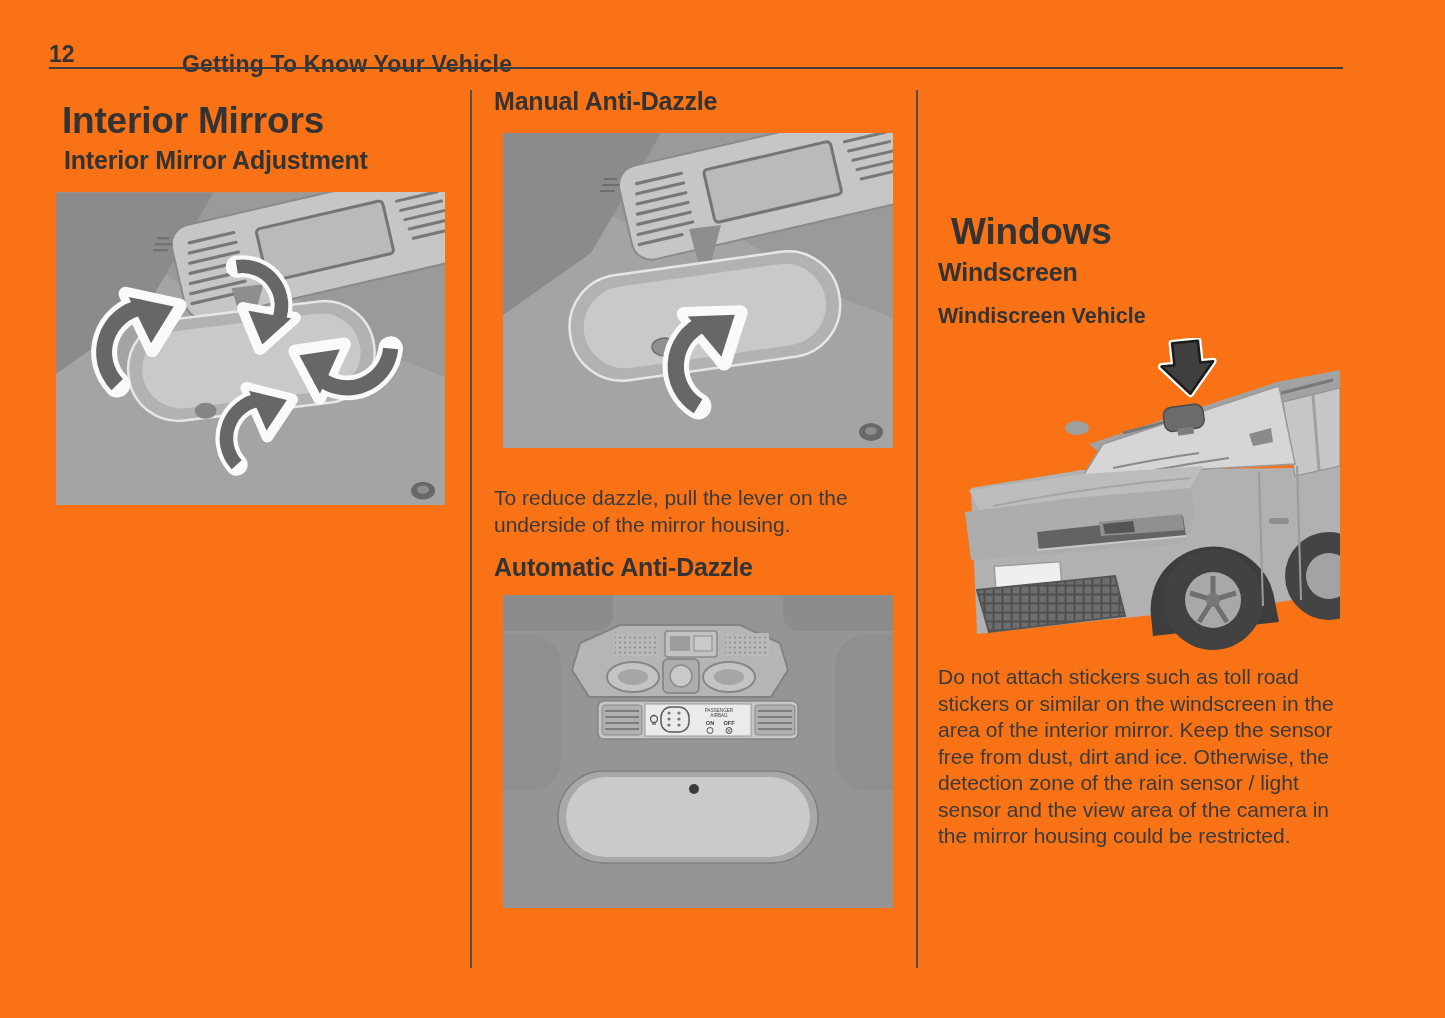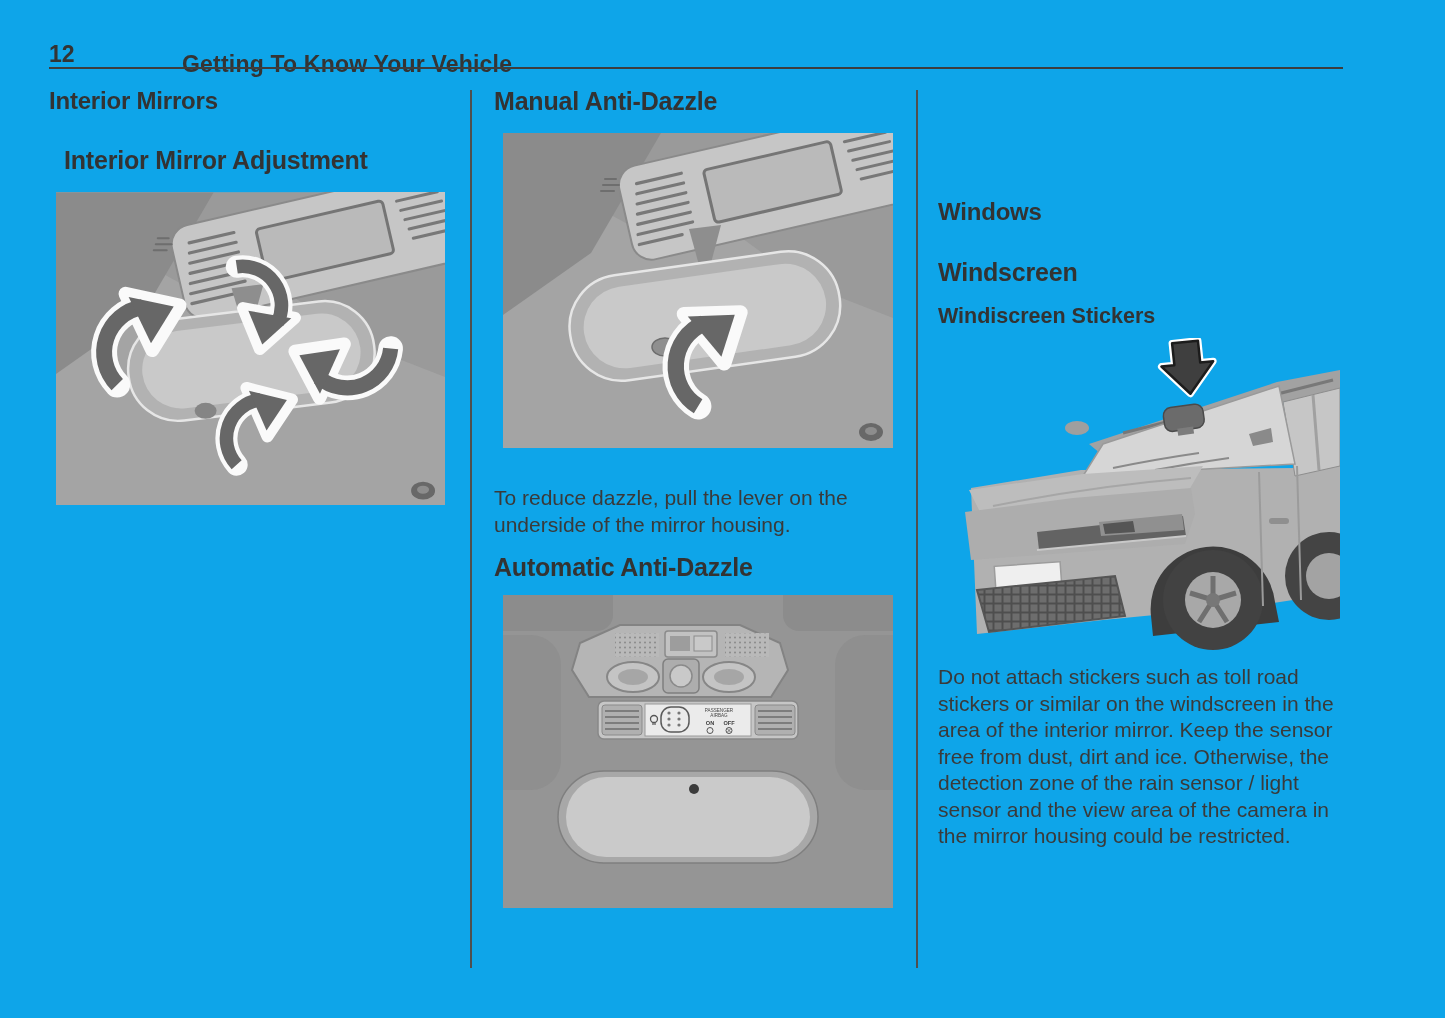--- a/index.html
+++ b/index.html
@@ -1,25 +1,25 @@
 <!DOCTYPE html>
 <html><head>
 <meta charset="utf-8">
 <style>
   html,body{margin:0;padding:0;background:#ffffff;}
   .page{
-    position:relative;width:1445px;height:1018px;background:#0ea5e9;overflow:hidden;
+    position:relative;width:1445px;height:1018px;background:#f97316;overflow:hidden;
     font-family:"Liberation Sans",sans-serif;color:#3a3a3a;
   }
   .abs{position:absolute;}
   .hdr-num{font-size:23px;font-weight:700;color:#343434;}
   .hdr-title{font-size:23px;font-weight:700;color:#343434;letter-spacing:0.2px;}
   .hdr-rule{background:#3d3d3d;height:2px;}
   .vdiv{width:2px;background:#4f4f4f;}
-  h1.sec{margin:0;font-size:24px;font-weight:700;color:#333333;letter-spacing:-0.2px;}
+  h1.sec{margin:13px;font-size:37px;font-weight:700;color:#333333;letter-spacing:-0.2px;}
   h2.sub{margin:0;font-size:25px;font-weight:700;color:#333333;letter-spacing:-0.2px;}
   h3.subsub{margin:0;font-size:21.5px;font-weight:700;color:#333333;}
   p.body{margin:0;font-size:21px;line-height:26.5px;color:#3a3a3a;}
   svg.fig{position:absolute;display:block;}
   svg text{font-family:"Liberation Sans",sans-serif;}
 </style>
 </head>
 <body>
 
 <div class="page">
@@ -160,21 +160,21 @@
     <g>
       <rect x="55" y="176" width="260" height="92" rx="46" fill="#a8a8a8" stroke="#7f7f7f" stroke-width="1.5"></rect>
       <rect x="63" y="182" width="244" height="80" rx="40" fill="#cacaca"></rect>
       <circle cx="191" cy="194" r="5" fill="#3c3c3c"></circle>
     </g>
   </svg>
 
 
   <h1 class="sec abs" style="left:938px;top:198px;">Windows</h1>
   <h2 class="sub abs" style="left:938px;top:258px;">Windscreen</h2>
-  <h3 class="subsub abs" style="left:938px;top:304px;">Windiscreen Stickers</h3>
+  <h3 class="subsub abs" style="left:938px;top:304px;">Windiscreen Vehicle</h3>
 
   <svg class="fig" viewBox="0 0 387 324" style="left:953px;top:338px;width:387px;height:324px" role="img">
     <g>
       <polygon points="136,106 324,44 387,32 387,56 330,64 148,116" fill="#a2a2a2"></polygon>
       <path d="M170,95 L380,42" stroke="#787878" stroke-width="3" fill="none"></path>
       <polygon points="18,150 128,132 344,130 387,116 387,252 340,262 300,268 212,276 150,282 24,296" fill="#b1b1b1"></polygon>
       <polygon points="330,64 387,50 387,128 342,138" fill="#c6c6c6" stroke="#8d8d8d" stroke-width="1"></polygon>
       <path d="M360,57 L366,132" stroke="#a0a0a0" stroke-width="3"></path>
       <polygon points="150,106 326,48 342,126 130,138" fill="#d6d6d6" stroke="#9a9a9a" stroke-width="1.5"></polygon>
       <path d="M160,130 q44,-9 86,-15 M202,132 q38,-7 74,-12" stroke="#8a8a8a" stroke-width="2" fill="none"></path>

